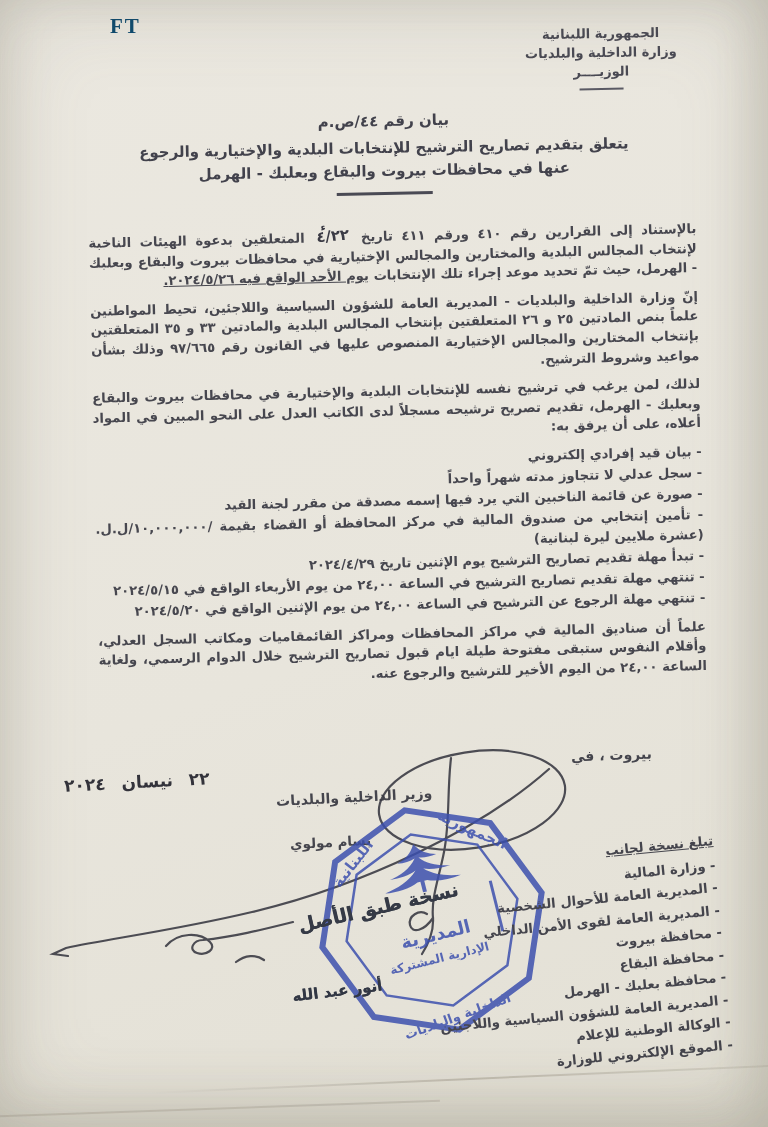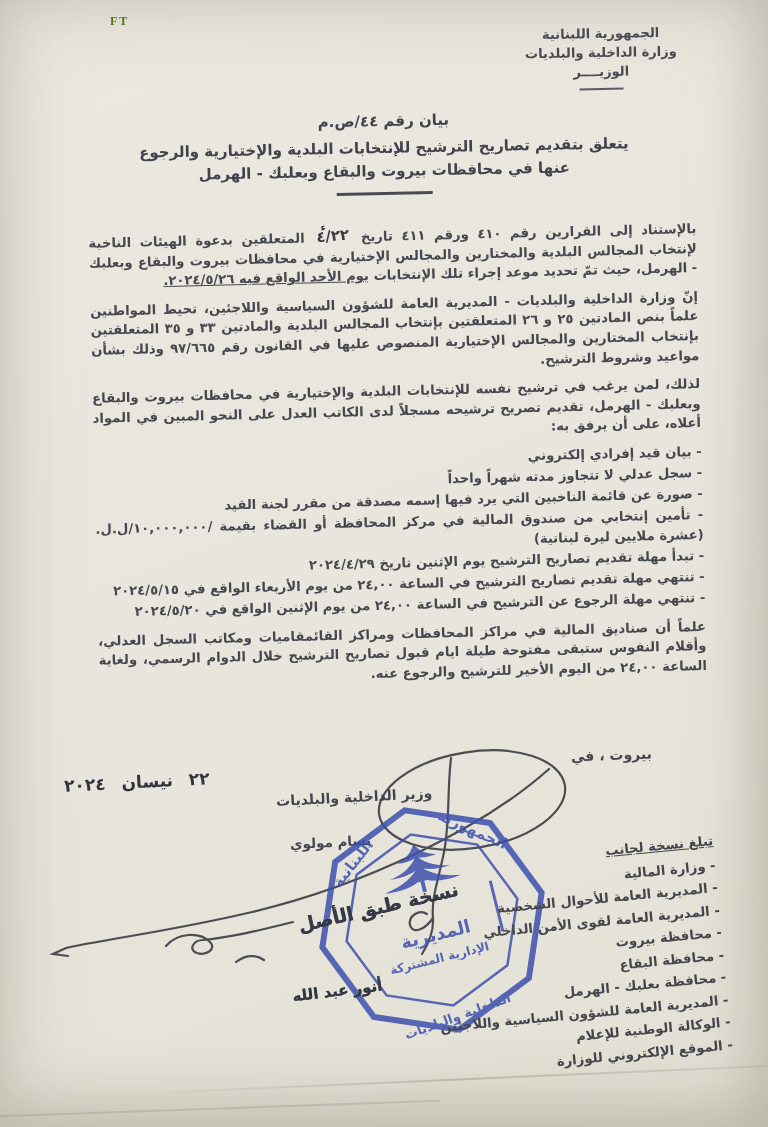--- a/index.html
+++ b/index.html
@@ -10,22 +10,22 @@
   }
   .sheet{position:absolute;inset:0;}
   .sheet::after{
     content:"";position:absolute;inset:0;pointer-events:none;
     box-shadow:inset 0 0 90px rgba(110,104,88,.20),
                inset -18px 0 45px rgba(110,104,88,.10),
                inset 0 -28px 55px rgba(110,104,88,.14);
   }
   .ft{
     position:absolute;left:110px;top:14px;
-    font-family:"Liberation Serif",serif;font-weight:bold;font-size:12px;
-    letter-spacing:2px;color:#4d7c0f;
+    font-family:"Liberation Serif",serif;font-weight:bold;font-size:21px;
+    letter-spacing:2px;color:#0c4a6e;
   }
   .letterhead{
     position:absolute;top:24px;right:50px;width:234px;text-align:center;
     direction:rtl;font-size:13px;font-weight:bold;line-height:19px;color:#4a4a54;
     transform:rotate(-1deg);
   }
   .letterhead .rule{width:44px;height:2px;background:#5a5a64;margin:7px auto 0;}
   .titleblock{
     position:absolute;top:112px;left:80px;right:80px;text-align:center;direction:rtl;
     font-weight:bold;color:#42424c;transform:rotate(-1.1deg);

